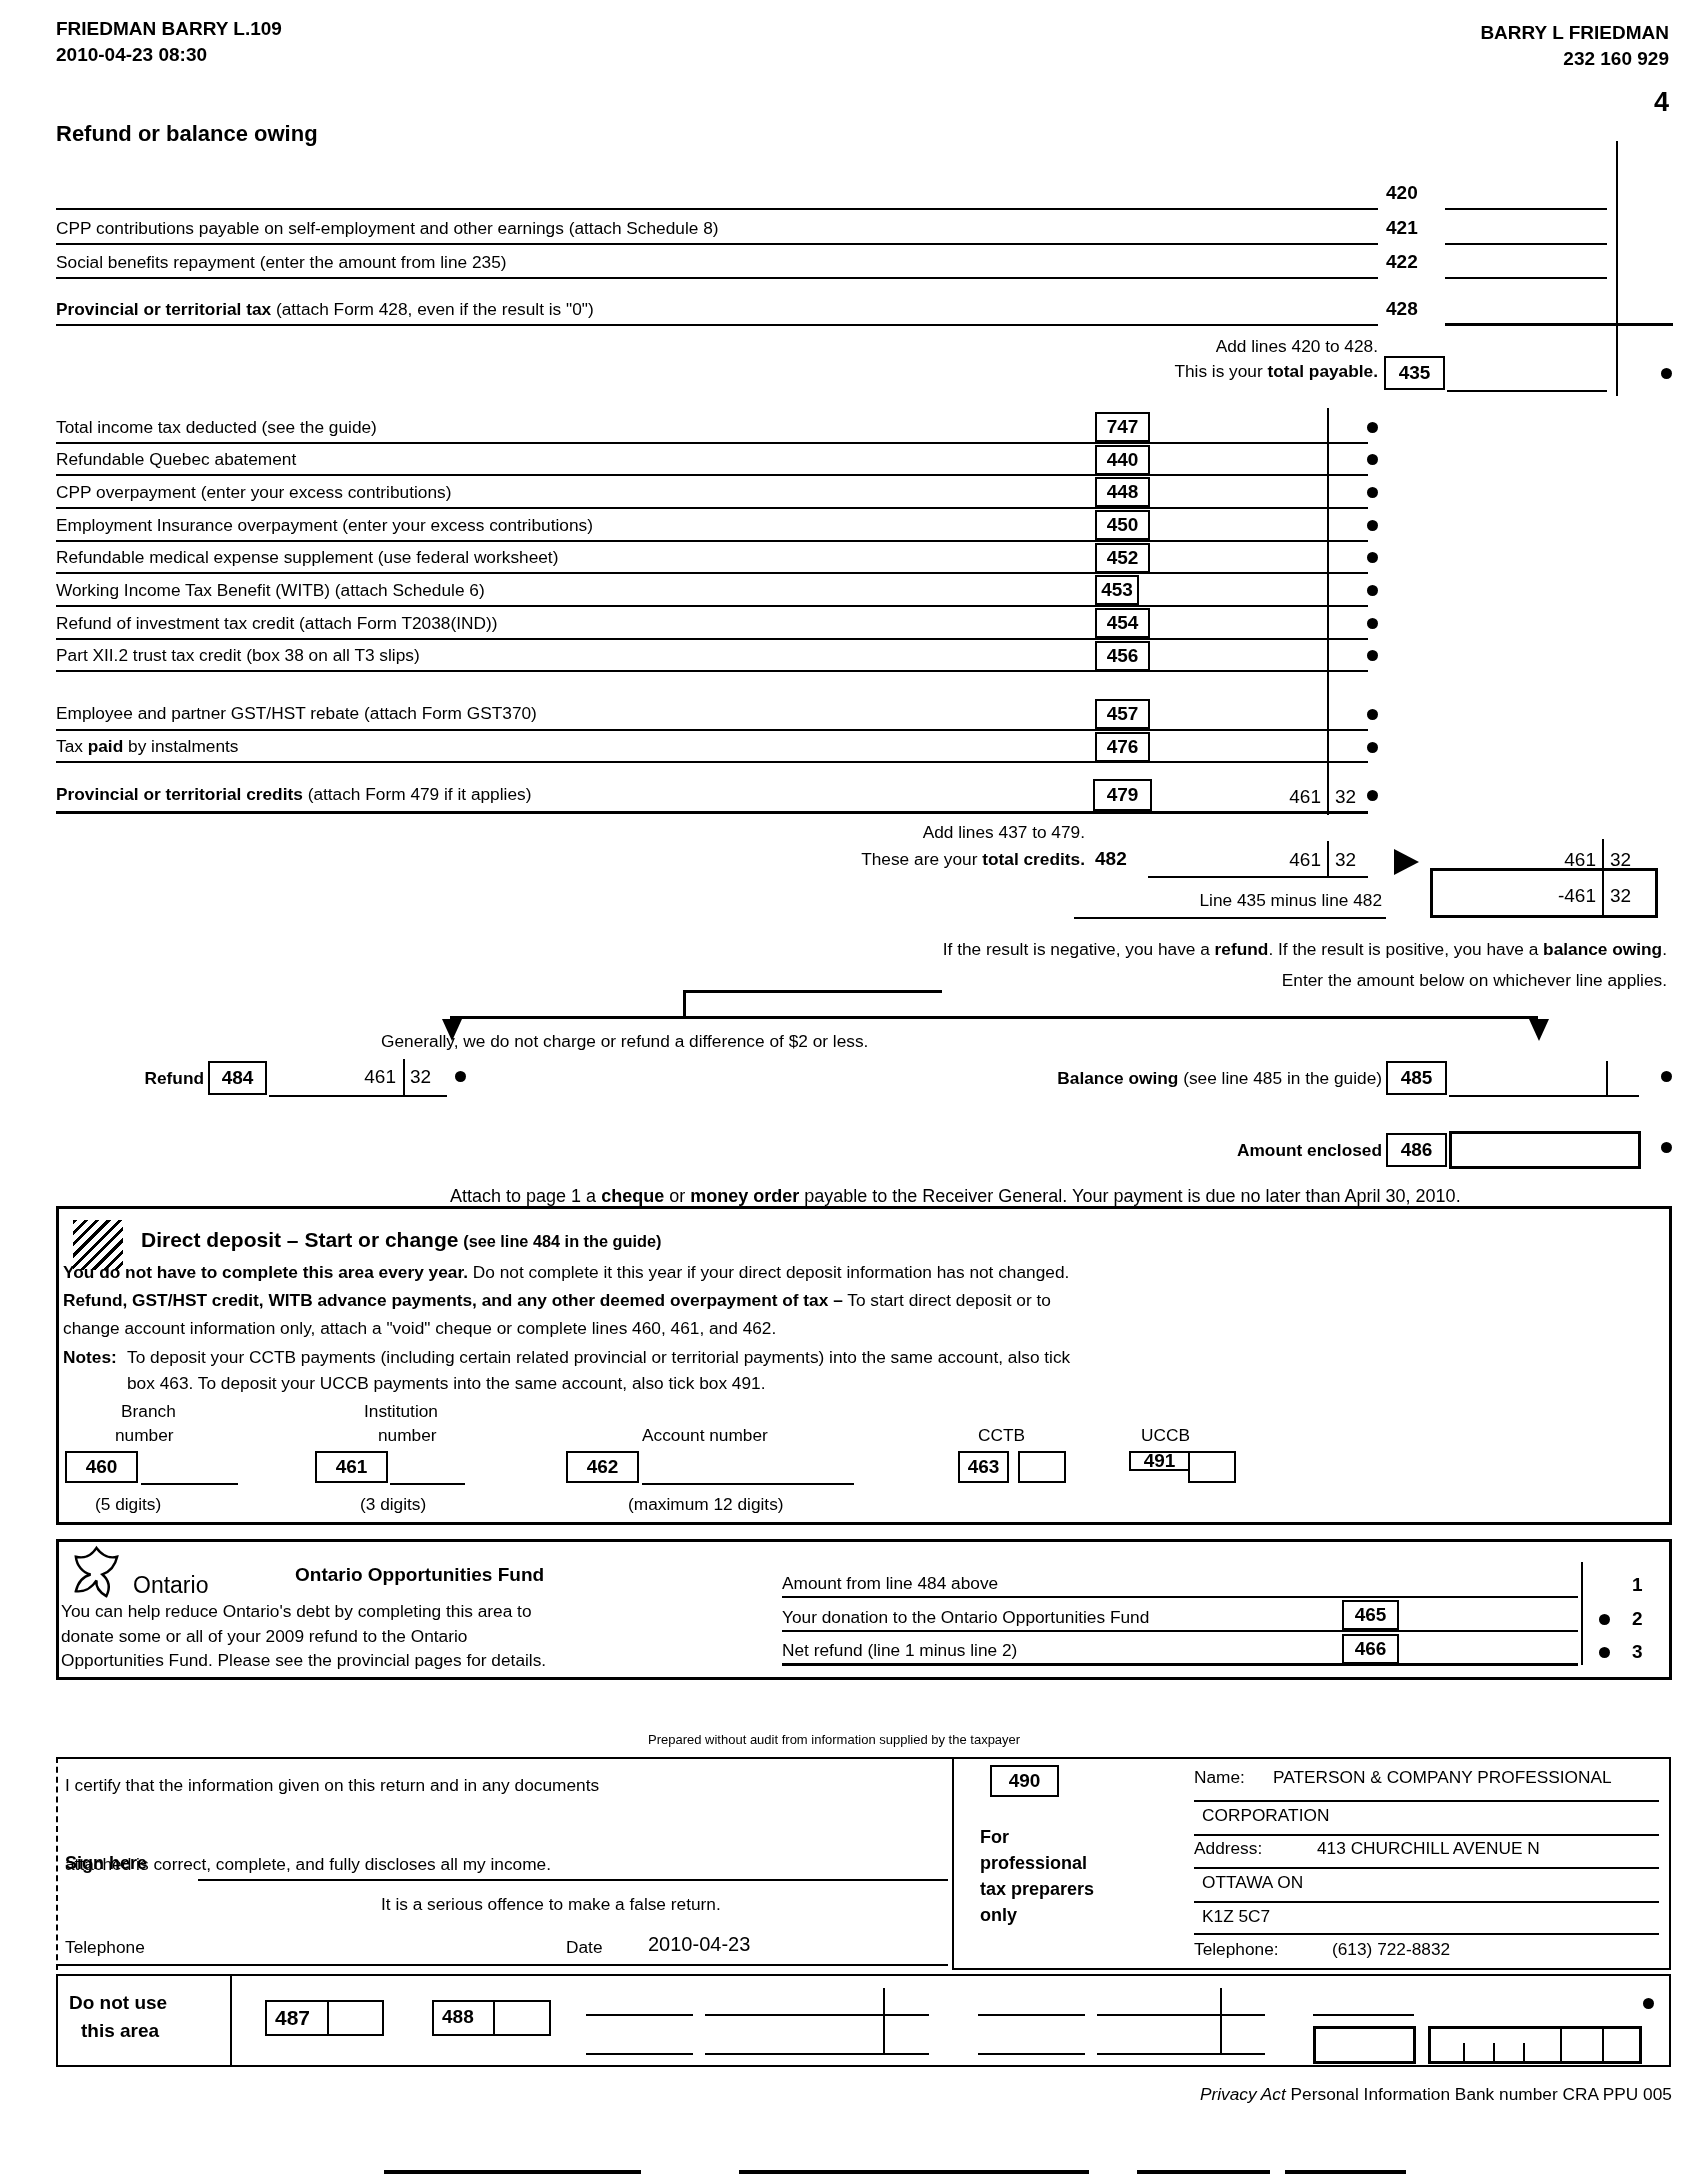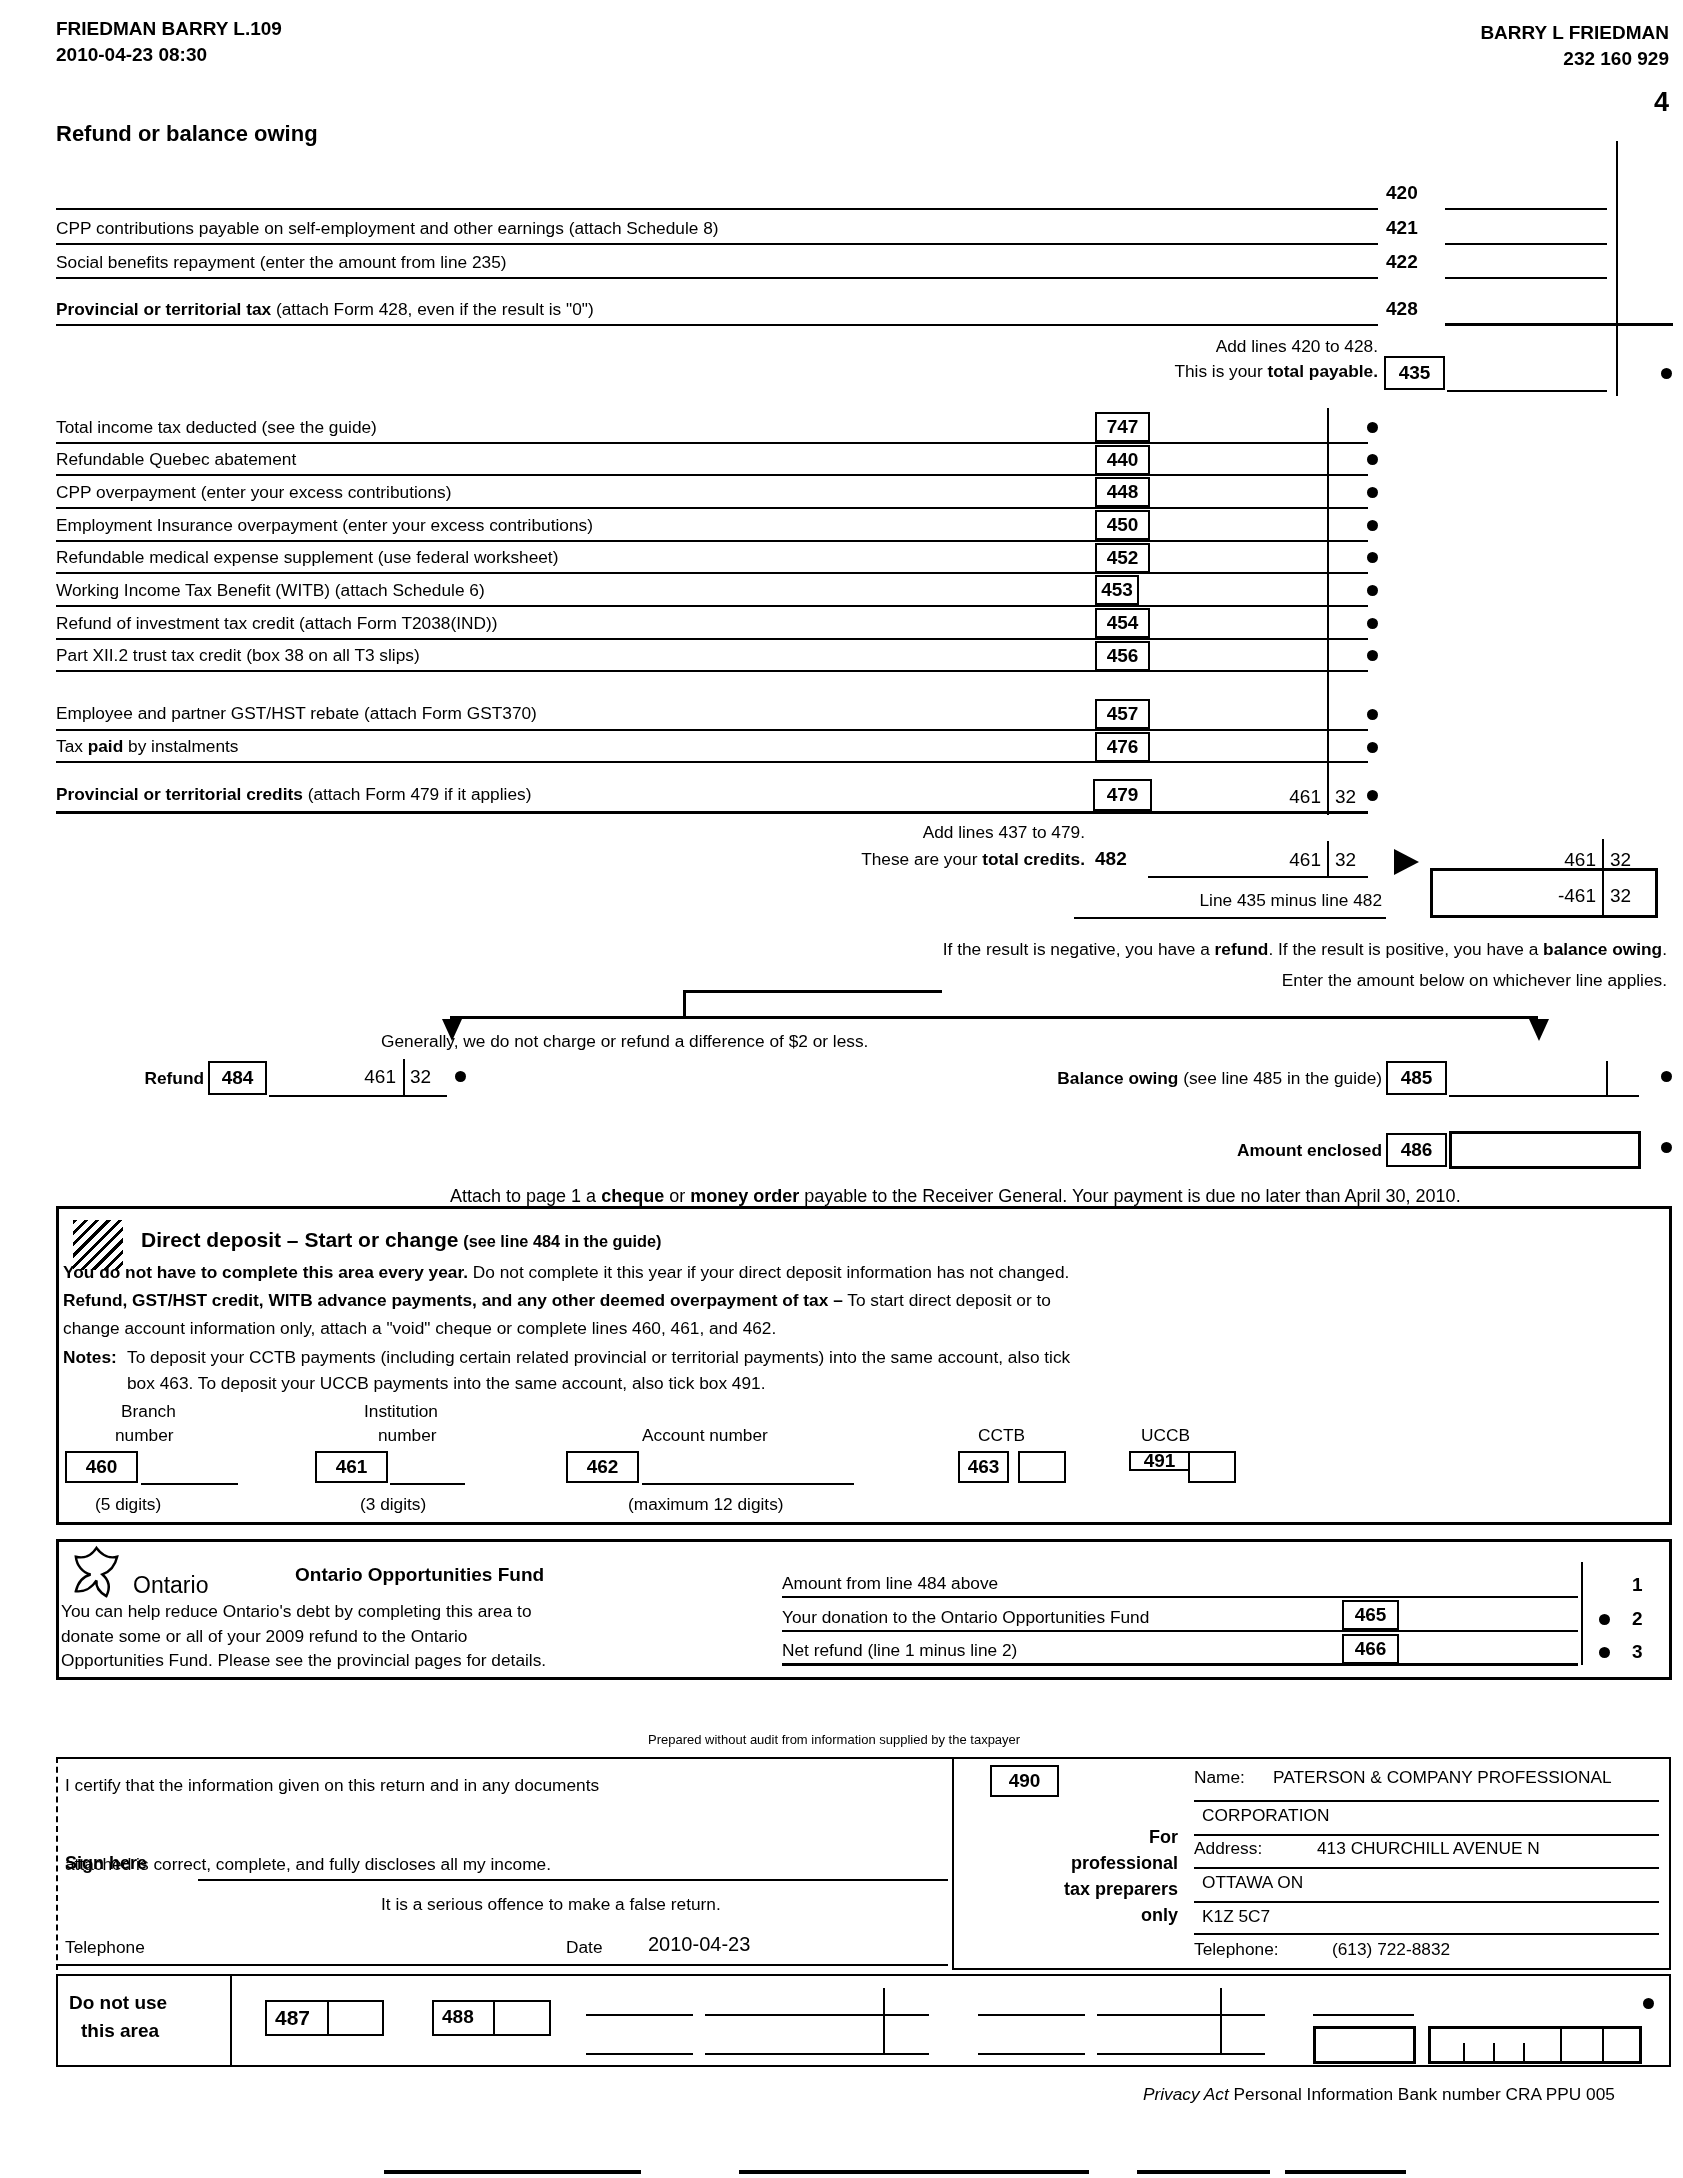--- a/index.html
+++ b/index.html
@@ -17,21 +17,21 @@
        justify-content:center;font-weight:bold;font-size:19px;box-sizing:border-box;}
   .thickbox{position:absolute;border:3px solid #000;background:#fff;box-sizing:border-box;}
   .bullet{position:absolute;width:11px;height:11px;border-radius:50%;background:#000;}
   .tri-right{position:absolute;width:0;height:0;border-top:13px solid transparent;
              border-bottom:13px solid transparent;border-left:25px solid #000;}
   .tri-down{position:absolute;width:0;height:0;border-left:10px solid transparent;
             border-right:10px solid transparent;border-top:22px solid #000;}
   .hatch{position:absolute;background:repeating-linear-gradient(135deg,#000 0 3px,#fff 3px 8px);}
   .dashedv{position:absolute;border-left:2px dashed #000;width:0;}
   .cellbox{position:absolute;border:2px solid #000;background:#fff;box-sizing:border-box;}
-  .ctr{text-align:right;}
+  .ctr{text-align:left;}
 </style>
 </head>
 <body>
 
 <div class="page">
 
   <div class="t b" style="left:56px;top:18px;font-size:19px">FRIEDMAN BARRY L.109</div>
   <div class="t b" style="left:56px;top:44px;font-size:19px">2010-04-23 08:30</div>
   <div class="t b ra" style="left:1669px;top:22px;font-size:19px">BARRY L FRIEDMAN</div>
   <div class="t b ra" style="left:1669px;top:48px;font-size:19px">232 160 929</div>
@@ -319,21 +319,21 @@
 
   <div class="thickbox" style="left:1313px;top:2026px;width:103px;height:38px"></div>
   <div class="thickbox" style="left:1428px;top:2026px;width:214px;height:38px"></div>
   <div class="vl" style="left:1463px;top:2043px;height:18px"></div>
   <div class="vl" style="left:1493px;top:2043px;height:18px"></div>
   <div class="vl" style="left:1523px;top:2043px;height:18px"></div>
   <div class="vl" style="left:1560px;top:2026px;height:38px"></div>
   <div class="vl" style="left:1602px;top:2026px;height:38px"></div>
   <div class="bullet" style="left:1643px;top:1998px"></div>
 
-  <div class="t" style="left:1143px;top:2085px">
+  <div class="t" style="left:1200px;top:2085px">
     <span style="font-style:italic">Privacy Act</span><span> Personal Information Bank number CRA PPU 005</span>
   </div>
 
   <div class="hl" style="left:384px;top:2170px;width:257px;height:4px"></div>
   <div class="hl" style="left:739px;top:2170px;width:350px;height:4px"></div>
   <div class="hl" style="left:1137px;top:2170px;width:133px;height:4px"></div>
   <div class="hl" style="left:1285px;top:2170px;width:121px;height:4px"></div>
 
 </div>
 

